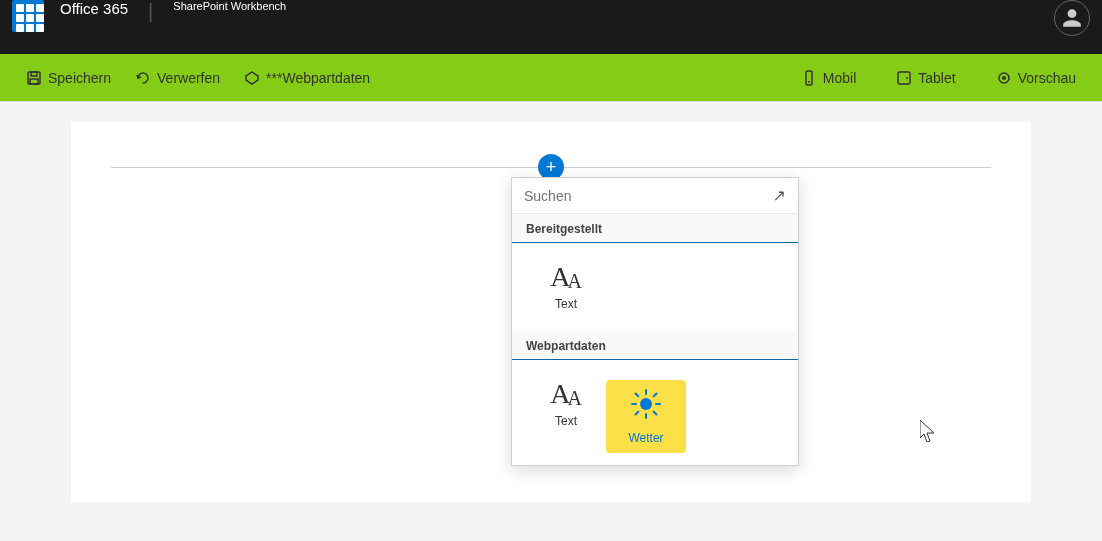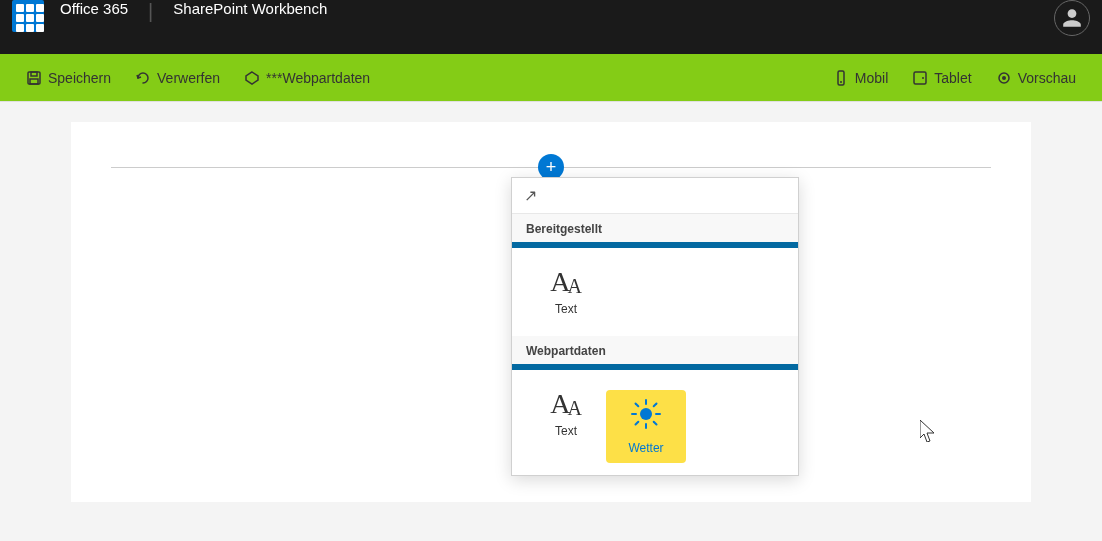--- a/index.html
+++ b/index.html
@@ -21,21 +21,21 @@
       grid-template-columns: repeat(3,8px);
       grid-template-rows: repeat(3,8px);
       gap: 2px;
       padding: 4px;
       border-radius: 2px;
       cursor: pointer;
     }
     .waffle-dot { background: white; border-radius: 1px; }
     .nav-office { color: white; font-size: 15px; font-weight: 400; margin-left: 4px; }
     .nav-divider { color: #555; font-size: 20px; margin: 0 8px; }
-    .nav-workbench { color: white; font-size: 15px; font-weight: 400; }
+    .nav-workbench { color: white; font-size: 11px; font-weight: 400; }
     .nav-spacer { flex: 1; }
     .nav-avatar {
       width: 36px; height: 36px;
       border-radius: 50%;
       border: 1px solid #666;
       display: flex; align-items: center; justify-content: center;
       color: white;
     }
     .nav-avatar svg { width: 22px; height: 22px; fill: #ccc; }
 
@@ -52,21 +52,21 @@
     .toolbar-btn {
       display: flex; align-items: center; gap: 6px;
       padding: 6px 10px;
       cursor: pointer;
       border: none; background: none;
       font-size: 14px; color: #333;
       border-radius: 2px;
     }
     .toolbar-btn svg { width: 16px; height: 16px; }
     .toolbar-spacer { flex: 1; }
-    .toolbar-right { display: flex; align-items: flex-end; gap: 4px; }
+    .toolbar-right { display: flex; align-items: flex-end; gap: 20px; }
 
     
     .main-area {
       background: #f4f4f4;
       height: calc(541px - 54px - 48px);
       display: flex;
       align-items: flex-start;
       justify-content: center;
       padding: 20px 0;
       position: relative;
@@ -140,21 +140,21 @@
       cursor: pointer;
       color: #555;
       font-size: 16px;
     }
     .picker-section-label {
       font-size: 12px;
       font-weight: 600;
       color: #444;
       padding: 8px 14px 6px;
       background: #f8f8f8;
-      border-bottom: 6px solid #0369a1;
+      border-bottom: 1px solid #0369a1;
     }
     .picker-items {
       display: flex;
       flex-wrap: wrap;
       padding: 12px 14px;
     }
     .picker-item {
       width: 80px;
       display: flex;
       flex-direction: column;
@@ -281,20 +281,21 @@
   <div class="canvas">
 
     <div class="add-row">
       <div class="add-row-line"></div>
       <button class="add-btn">+</button>
     </div>
 
     <div class="picker">
 
       <div class="picker-search-row">
+        <input class="picker-search-input" type="text" placeholder="Suchen" style="">
         <span class="picker-expand-icon">↗</span>
       </div>
 
       <div class="picker-section-label">Bereitgestellt</div>
       <div class="picker-items">
         <div class="picker-item">
           <div class="aa-icon picker-item-icon">
             <span class="big-a">A</span>
               <span class="small-a">A</span>
           </div>

